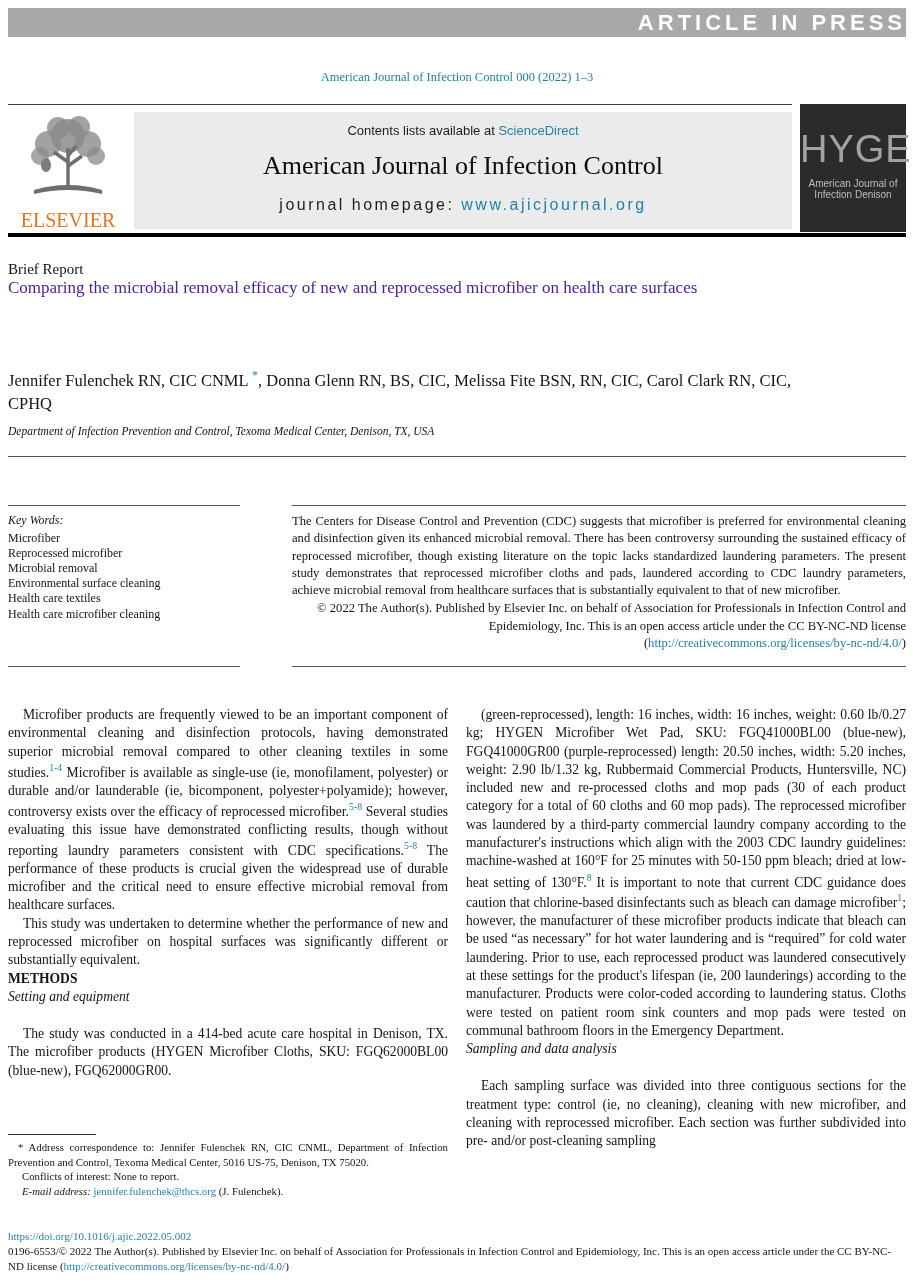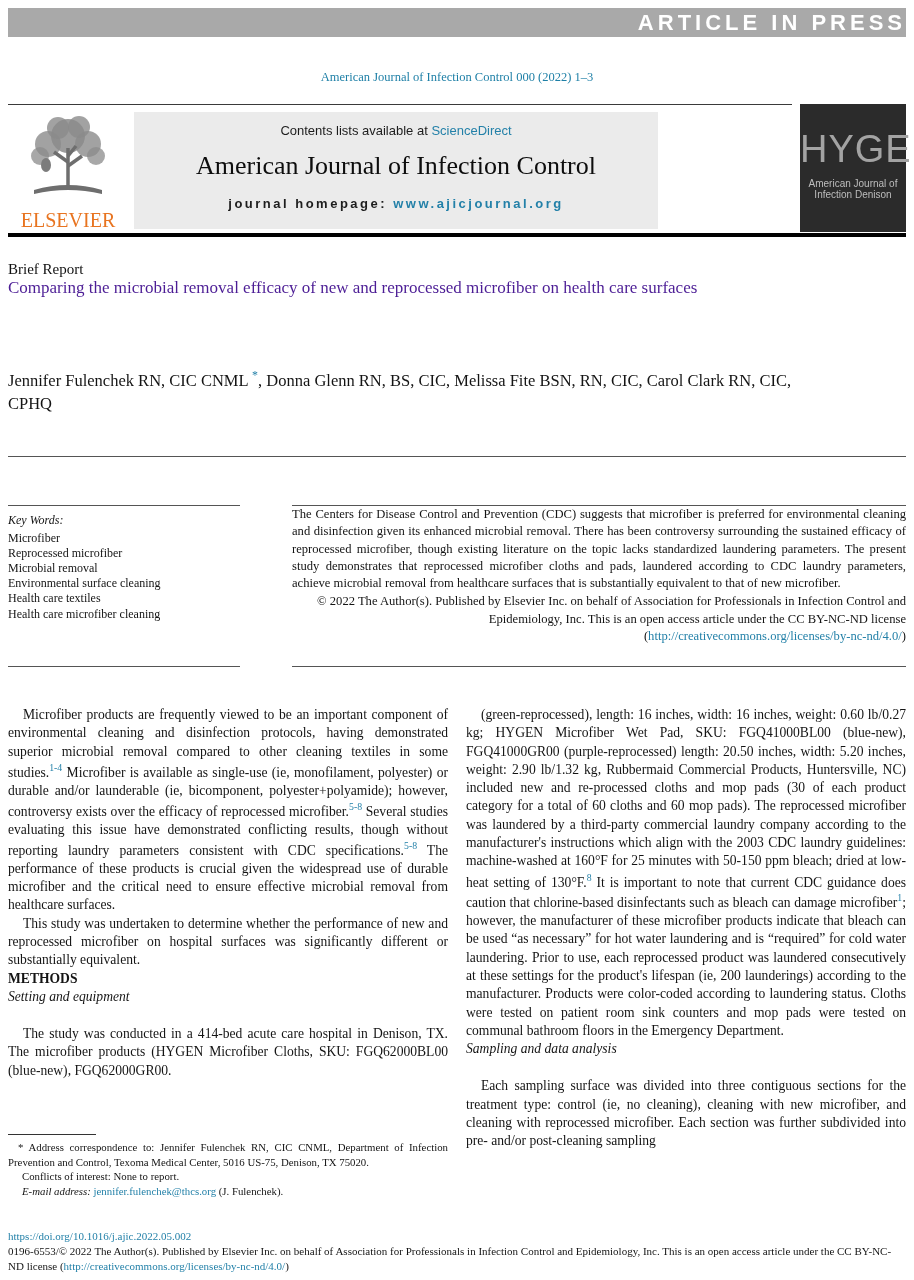--- a/index.html
+++ b/index.html
@@ -15,26 +15,26 @@
   .citation { position:absolute; left:0; top:70px; width:100%; text-align:center;
               font-size:12.5px; color:#1d7fa6; }
 
   
   .rule-thin  { position:absolute; left:8px; top:104px; width:784px; height:1px; background:#3a3a3a; }
   .rule-thick { position:absolute; left:8px; top:233px; width:898px; height:4px; background:#000; }
 
   .elsevier { position:absolute; left:6px; top:110px; width:124px; height:122px; text-align:center; }
   .els-word { font-family:"Liberation Serif", serif; color:#e87420; font-size:20px; margin-top:-1px; }
 
-  .headbox { position:absolute; left:134px; top:112px; width:524px; height:117px; background:#ebebeb;
+  .headbox { position:absolute; left:134px; top:112px; width:658px; height:117px; background:#ebebeb;
              text-align:center; }
   .contents { margin-top:11px; font-family:"Liberation Sans", sans-serif; font-size:13px; color:#1d1d1d; }
   .jtitle   { margin-top:13px; font-size:26px; color:#0d0d0d; }
-  .homepage { margin-top:15px; font-family:"Liberation Sans", sans-serif; font-size:13px;
-              letter-spacing:2.5px; color:#1d1d1d;font-weight:bold; }
+  .homepage { margin-top:15px; font-family:"Liberation Sans", sans-serif; font-size:16px;
+              letter-spacing:2.5px; color:#1d1d1d; }
 
   .ajic { position:absolute; left:800px; top:104px; width:106px; height:128px; background:#2b2b2b;
           text-align:center; font-family:"Liberation Sans", sans-serif; }
   .ajic-abbr { margin-top:26px; font-size:38px; line-height:1; color:#a3a3a3; letter-spacing:1px; }
   .ajic-n1 { margin-top:10px; font-size:10px; color:#bdbdbd; }
   .ajic-n2 { font-size:10px; color:#bdbdbd; }
 
   
   .brief   { position:absolute; left:8px; top:261px; font-size:15px; color:#111; }
   .title   { position:absolute; left:8px; top:277px; width:780px; font-size:17px; line-height:1.27; color:#4c1d95; }
@@ -43,21 +43,21 @@
 
   .rule-full { position:absolute; left:8px; top:456px; width:898px; height:1px; background:#555; }
 
   
   .kw { position:absolute; left:8px; top:505px; width:232px; height:162px;
         border-top:1px solid #555; border-bottom:1px solid #555; padding-top:7px; box-sizing:border-box; }
   .kw-label { font-style:italic; font-size:12px; margin-bottom:3px; }
   .kw-item  { font-size:12px; line-height:1.26; }
 
   .abstract { position:absolute; left:292px; top:505px; width:614px; height:162px;
-              border-top:1px solid #555; border-bottom:1px solid #555; box-sizing:border-box; }
+              border-top:1px solid #555; border-bottom:1px solid #555; padding-top:7px; box-sizing:border-box; }
   .abs-text { font-size:12.6px; line-height:1.37; text-align:justify; }
   .abs-copy { font-size:12.6px; line-height:1.37; text-align:right; margin-top:1px; }
 
   
   .col { position:absolute; top:706px; width:440px; font-size:13.6px; line-height:1.345;
          text-align:justify; }
   .col1 { left:8px; }
   .col2 { left:466px; }
   .col p { margin:0; }
   .col p.indent { text-indent:15px; }
@@ -127,20 +127,21 @@
     <div class="ajic-abbr">HYGEN</div>
     <div class="ajic-n1">American Journal of</div>
     <div class="ajic-n2">Infection Denison</div>
   </div>
 
   <div class="rule-thick"></div>
 
   <div class="brief">Brief Report</div>
   <div class="title">Comparing the microbial removal efficacy of new and reprocessed microfiber on health care surfaces</div>
   <div class="authors"><span>Jennifer Fulenchek RN, CIC CNML </span><sup class="sup-link">*</sup><span>, Donna Glenn RN, BS, CIC, Melissa Fite BSN, RN, CIC, Carol Clark RN, CIC, CPHQ</span></div>
+  <div class="affil">Department of Infection Prevention and Control, Texoma Medical Center, Denison, TX, USA</div>
 
   <div class="rule-full"></div>
 
   <div class="kw">
     <div class="kw-label">Key Words:</div>
     <div class="kw-item">Microfiber</div>
     <div class="kw-item">Reprocessed microfiber</div>
     <div class="kw-item">Microbial removal</div>
     <div class="kw-item">Environmental surface cleaning</div>
     <div class="kw-item">Health care textiles</div>

